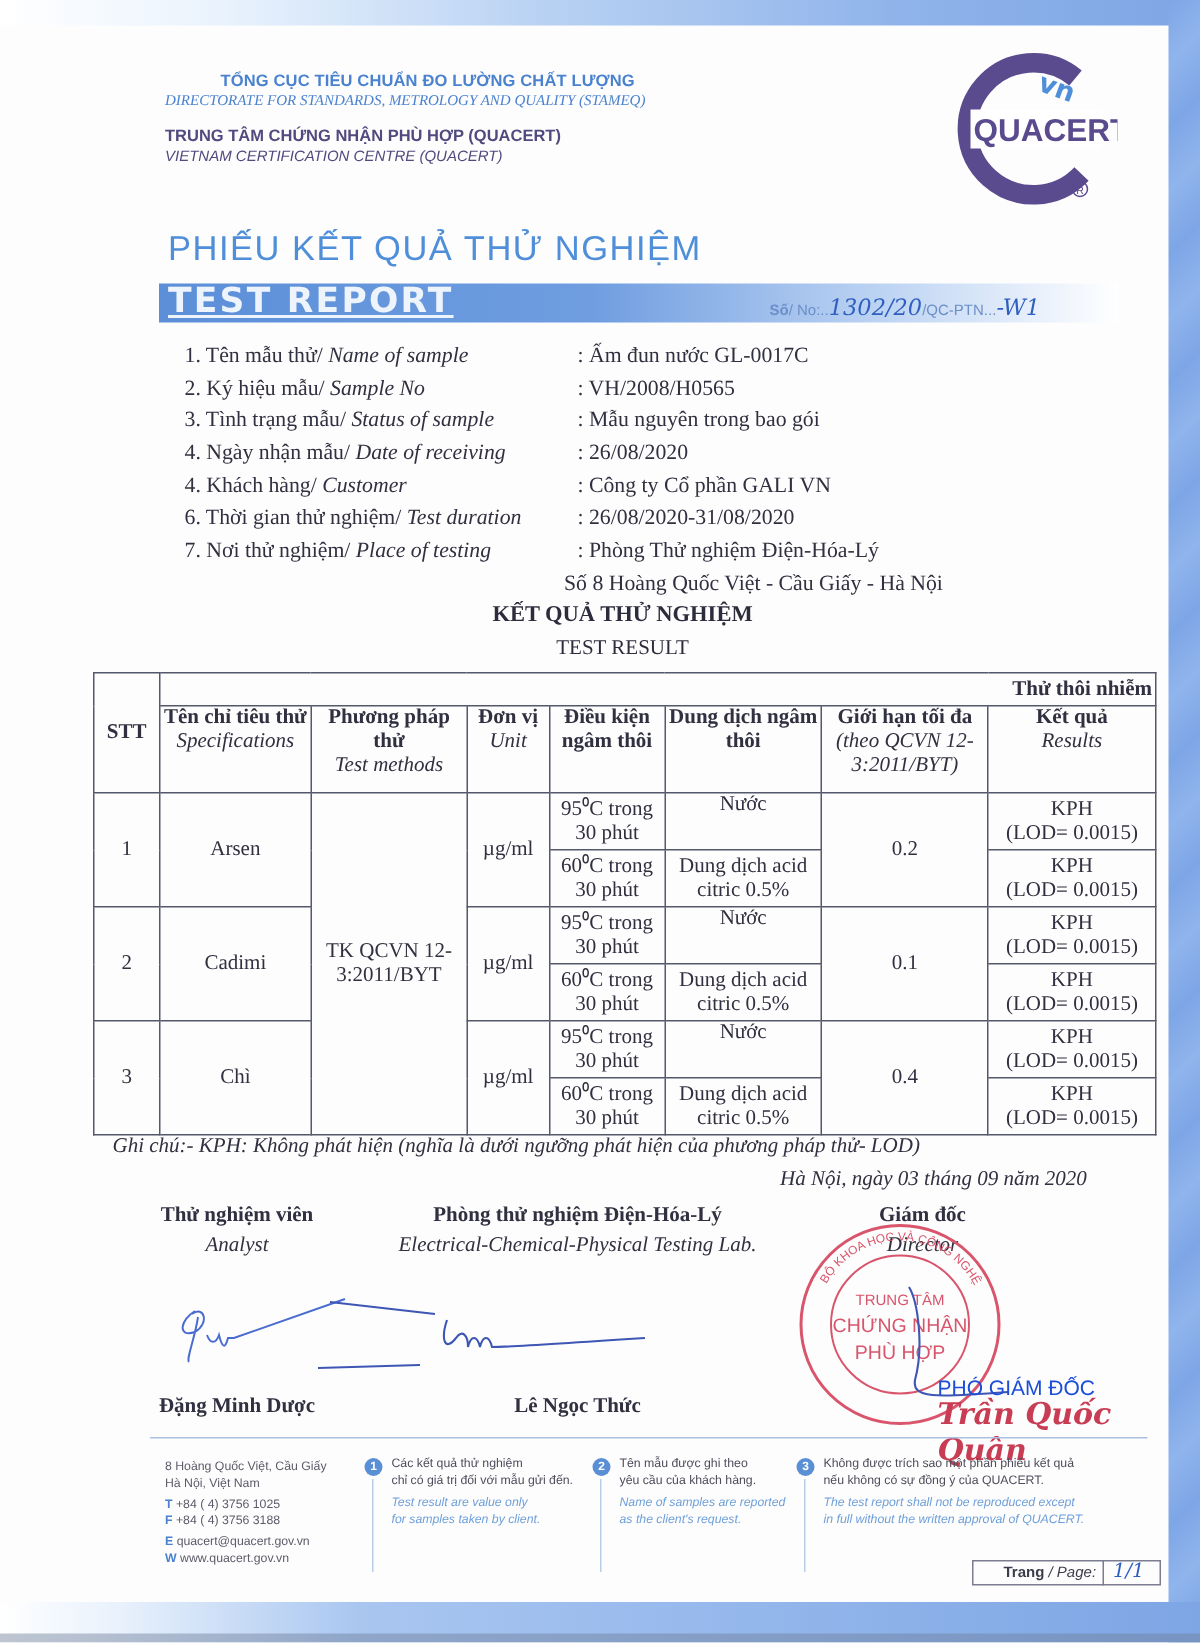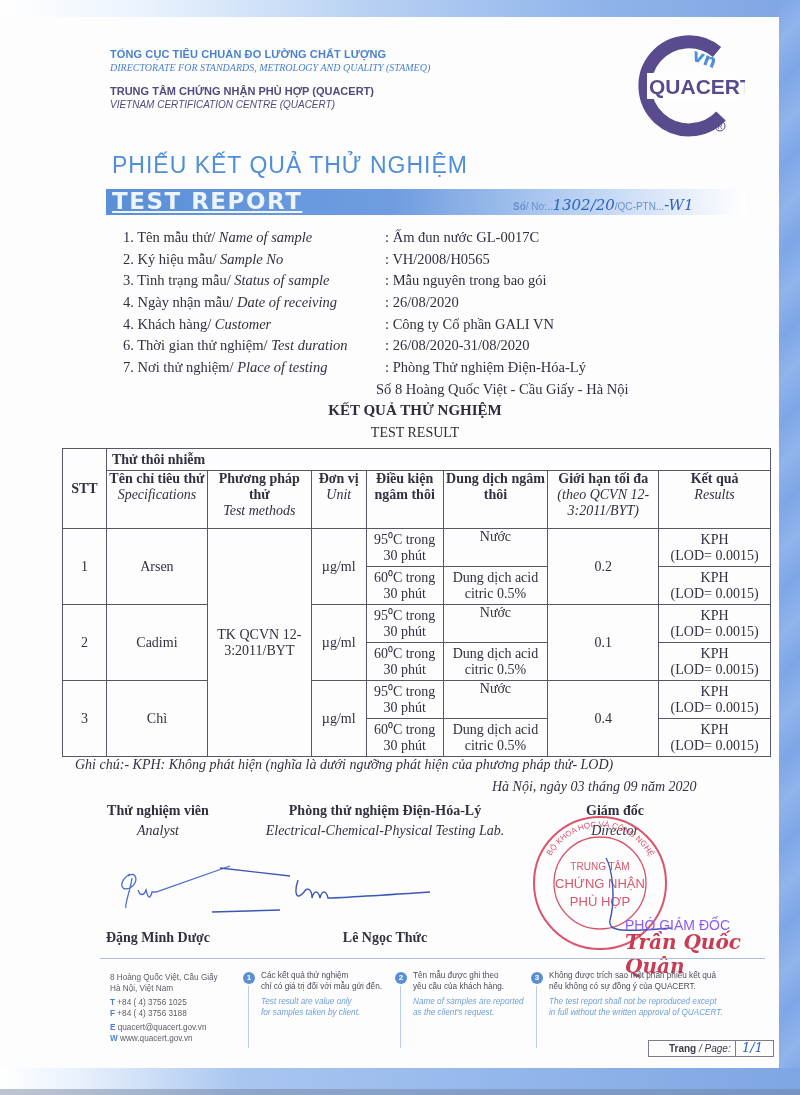--- a/index.html
+++ b/index.html
@@ -10,21 +10,21 @@
   .border-top { position: absolute; left: 0; top: 0; width: 800px; height: 17px;
     background: linear-gradient(90deg, #ffffff 0%, #eaf3fd 18%, #b9d2f3 45%, #8fb3ea 75%, #7fa6e4 100%); }
   .border-right { position: absolute; right: 0; top: 0; width: 21px; height: 1095px;
     background: repeating-linear-gradient(135deg, #7ea6e6 0px, #90b4ec 30px, #7ea6e6 60px); }
   .border-bottom { position: absolute; left: 0; bottom: 0; width: 800px; height: 27px;
     background: linear-gradient(90deg, #ffffff 0%, #e8f1fc 10%, #a9c6f0 30%, #8fb3ea 70%, #7ea6e4 100%); }
   .border-bottom .shade { position:absolute; left:0; bottom:0; width:100%; height:6px; background:#6f7f98; opacity:.45; }
 
   
   .hdr { position: absolute; left: 110px; top: 48px; font-family: "Liberation Sans", sans-serif; }
-  .hdr .l1 { font-size: 11px; font-weight: bold; color: #4a82cf; letter-spacing: .1px; }
+  .hdr .l1 { font-size: 11px; font-weight: bold; color: #4a82cf; letter-spacing: .1px; margin-left: 37px; }
   .hdr .l2 { font-size: 10px; font-style: italic; color: #4a82cf; margin-top: 2px; font-family: Liberation Serif, serif; }
   .hdr .l3 { font-size: 11px; font-weight: bold; color: #514a7e; margin-top: 12px; }
   .hdr .l4 { font-size: 10px; font-style: italic; color: #514a7e; margin-top: 2px; }
 
   .logo { position: absolute; left: 625px; top: 30px; width: 120px; height: 110px; }
 
   .title-vn { position: absolute; left: 112px; top: 152px; font-family: Liberation Sans, sans-serif;
     font-size: 23px; color: #4f8ed8; letter-spacing: 1px; }
   .title-band { position: absolute; left: 106px; top: 189px; width: 640px; height: 26px;
     background: linear-gradient(90deg, #5b8fd8 0%, #6f9de0 45%, #bcd3f3 75%, #ffffff 100%); }
@@ -44,33 +44,33 @@
 
   .res-title { position: absolute; left: 0; width: 830px; text-align: center; top: 402px; font-size: 15px; font-weight: bold; color: #2c2c3c; }
   .res-sub { position: absolute; left: 0; width: 830px; text-align: center; top: 425px; font-size: 14px; color: #2c2c3c; }
 
   
   table.res { position: absolute; left: 62px; top: 448px; width: 709px; border-collapse: collapse;
     font-size: 14px; color: #303040; }
   table.res td { border: 1px solid #55586a; text-align: center; vertical-align: middle; line-height: 16px; padding: 0 2px; }
   table.res .hd { font-weight: bold; }
   table.res i { font-style: italic; font-weight: normal; }
-  table.res .grp { text-align: left; font-weight: bold; padding-left: 5px; height: 22px; }
+  table.res .grp { text-align: right; font-weight: bold; padding-left: 5px; height: 22px; }
   table.res .sub { height: 38px; }
   table.res .top { vertical-align: top; }
 
   .note { position: absolute; left: 75px; top: 757px; font-size: 14px; font-style: italic; color: #303040; white-space: nowrap; }
-  .date { position: absolute; left: 492px; top: 779px; font-size: 14px; font-style: italic; color: #303040; }
+  .date { position: absolute; left: 520px; top: 779px; font-size: 14px; font-style: italic; color: #303040; }
 
   .sig { position: absolute; font-size: 14px; color: #303040; text-align: center; }
   .sig .b { font-weight: bold; }
   .sig .i { font-style: italic; margin-top: 4px; }
 
   .stamp { position: absolute; left: 532px; top: 808px; width: 140px; height: 150px; }
-  .vp-label { position: absolute; left: 625px; top: 917px; font-family: "Liberation Sans", sans-serif; font-size: 14px; color: #8b5cf6; }
+  .vp-label { position: absolute; left: 625px; top: 917px; font-family: "Liberation Sans", sans-serif; font-size: 14px; color: #1d4ed8; }
   .vp-name { position: absolute; left: 625px; top: 930px; font-family: "DejaVu Serif", serif; font-style: italic; font-size: 20px; color: #c93d54; font-weight: bold; }
 
   .rule { position: absolute; left: 100px; top: 958px; width: 665px; height: 1px; background: #a9c1e2; }
 
   .foot { position: absolute; top: 972px; font-family: "Liberation Sans", sans-serif; font-size: 8.2px; color: #5c5c6a; line-height: 11px; }
   .foot .k { color: #4a82cf; font-weight: bold; }
   .fcol { position: absolute; top: 970px; font-family: "Liberation Sans", sans-serif; font-size: 8.2px; line-height: 11px; }
   .fcol .num { position: absolute; left: 0; top: 2px; width: 12px; height: 12px; border-radius: 50%; background: #5a8fd6; color: #fff; font-size: 8px; font-weight: bold; text-align: center; line-height: 12px; }
   .fcol .txt { margin-left: 18px; color: #4d4d5c; }
   .fcol .en { margin-left: 18px; margin-top: 4px; color: #6d9fd9; font-style: italic; }

